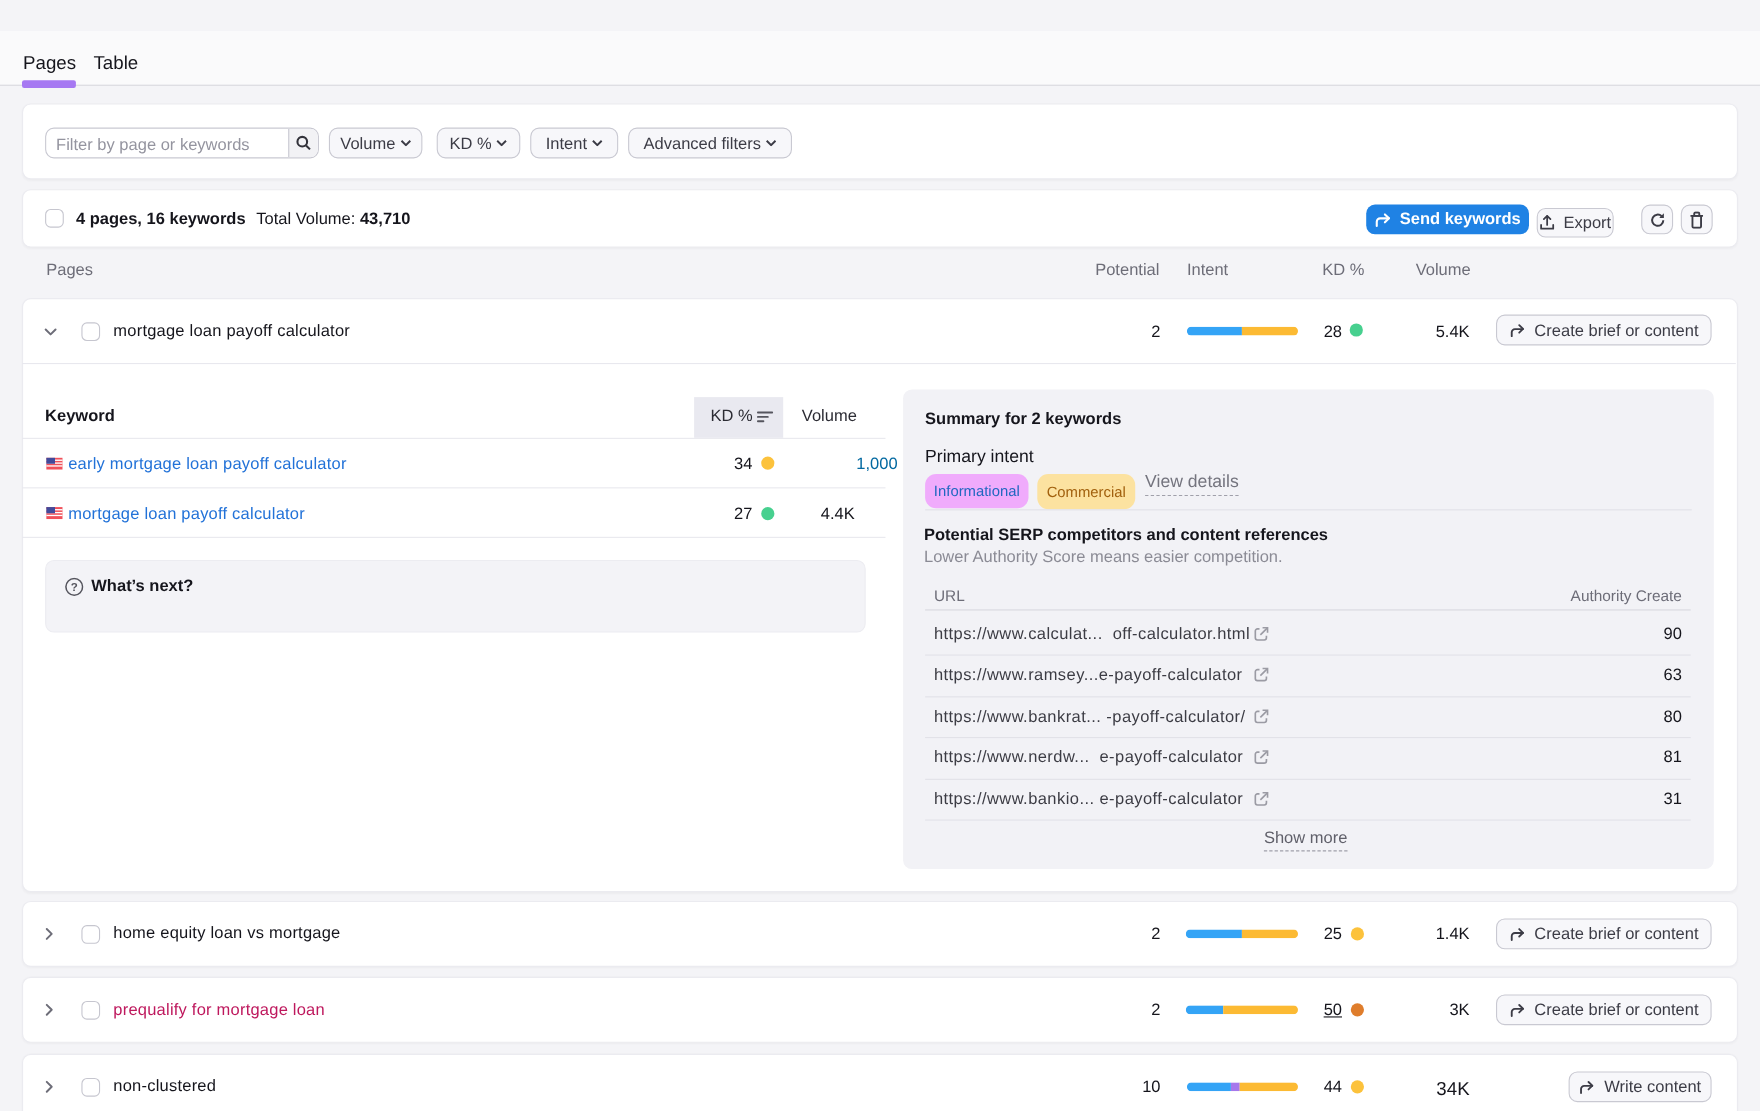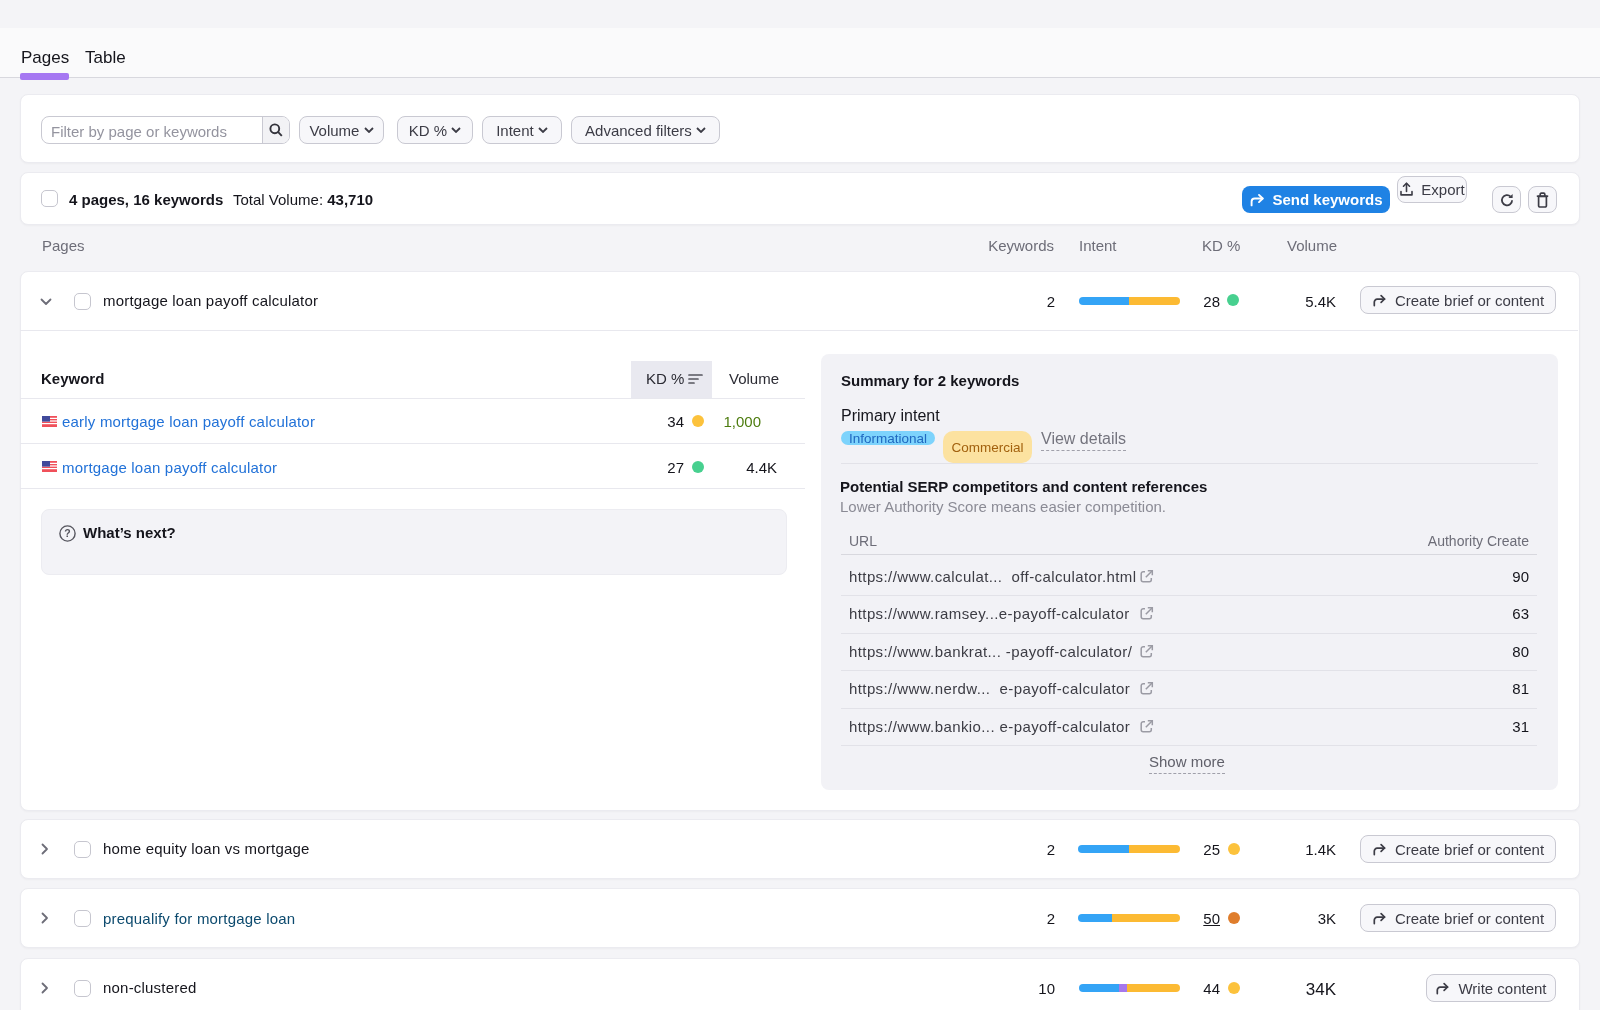--- a/index.html
+++ b/index.html
@@ -54,42 +54,42 @@
   <div class="card" style="left:20px;top:144px;width:1560px;height:53px;"></div>
   <div class="chk" style="left:41px;top:162px;"></div>
   <div class="txt bold" style="left:69px;top:163px;font-size:15px;color:#15151c;">4 pages, 16 keywords</div>
   <div class="txt" style="left:233px;top:163px;font-size:15px;color:#15151c;">Total Volume: <b>43,710</b></div>
 
   <div class="btn" style="left:1242px;top:158px;width:148px;height:27px;background:#1f82e4;border:none;color:#fff;font-weight:bold;">
     <svg width="16" height="15" viewBox="0 0 16 15" fill="none" stroke="#fff" stroke-width="1.9" stroke-linecap="round" stroke-linejoin="round" style="margin-right:7px;">
         <path d="M2.6 13.4V9.6a3.1 3.1 0 0 1 3.1-3.1h7.9"></path>
         <path d="M10 2.9l3.7 3.6L10 10.1"></path>
       </svg>Send keywords</div>
-  <div class="btn" style="left:1397px;top:148px;width:70px;height:27px;">
+  <div class="btn" style="left:1397px;top:161px;width:70px;height:27px;">
     <svg width="15" height="15" viewBox="0 0 15 15" fill="none" stroke="#3c3c46" stroke-width="1.6" stroke-linecap="round" stroke-linejoin="round" style="margin-right:7px;">
         <path d="M7.5 9.5V1.5"></path>
         <path d="M4.5 4.2L7.5 1.2l3 3"></path>
         <path d="M2 9.5v3.4h11V9.5"></path>
       </svg>Export</div>
   <div class="btn" style="left:1492px;top:158px;width:29px;height:27px;">
     <svg width="16" height="16" viewBox="0 0 16 16" fill="none">
         <path d="M13.1 8.2a5.1 5.1 0 1 1-1.5-3.6" stroke="#3c3c46" stroke-width="1.8" fill="none"></path>
         <path d="M13.6 1.9v4.2h-4.2z" fill="#3c3c46"></path>
       </svg>
     </div>
   <div class="btn" style="left:1528px;top:158px;width:29px;height:27px;">
     <svg width="15" height="16" viewBox="0 0 15 16" fill="none" stroke="#3c3c46" stroke-width="1.7" stroke-linejoin="round">
         <path d="M3.6 4.3h7.8v9.5a1.2 1.2 0 0 1-1.2 1.2H4.8a1.2 1.2 0 0 1-1.2-1.2z"></path>
         <path d="M1.8 4.2h11.4"></path>
         <path d="M5.2 4V2.2a1 1 0 0 1 1-1h2.6a1 1 0 0 1 1 1V4"></path>
       </svg>
     </div>
 
   <div class="txt" style="left:42px;top:209px;font-size:15px;color:#6d6d78;">Pages</div>
-  <div class="txt r" style="left:955px;top:209px;width:99px;font-size:15px;color:#6d6d78;">Keywords</div>
+  <div class="txt r" style="left:955px;top:209px;width:99px;font-size:15px;color:#6d6d78;">Potential</div>
   <div class="txt" style="left:1079px;top:209px;font-size:15px;color:#6d6d78;">Intent</div>
   <div class="txt" style="left:1202px;top:209px;font-size:15px;color:#6d6d78;">KD %</div>
   <div class="txt r" style="left:1237px;top:209px;width:100px;font-size:15px;color:#6d6d78;">Volume</div>
 
   <div class="card" style="left:20px;top:243px;width:1560px;height:540px;"></div>
   <svg class="abs" style="left:40px;top:270px;" width="12" height="8" viewBox="0 0 12 8" fill="none" stroke="#6d6d78" stroke-width="1.8" stroke-linecap="round" stroke-linejoin="round">
       <path d="M1.5 1.5L6 6l4.5-4.5"></path>
     </svg>
   <div class="chk" style="left:74px;top:265px;"></div>
   <div class="txt" style="left:103px;top:264px;font-size:15px;color:#15151c;letter-spacing:0.2px;">mortgage loan payoff calculator</div>
@@ -122,21 +122,21 @@
   <svg class="abs" style="left:42px;top:388px;" width="15" height="11" viewBox="0 0 15 11">
       <rect width="15" height="11" fill="#f0505a"></rect>
       <rect y="1.8" width="15" height="1.2" fill="#fff"></rect>
       <rect y="4.4" width="15" height="1.2" fill="#fff"></rect>
       <rect y="7" width="15" height="1.2" fill="#fff"></rect>
       <rect width="8" height="5.6" fill="#414a9b"></rect>
     </svg>
   <div class="txt link" style="left:62px;top:385px;font-size:15px;letter-spacing:0.2px;">early mortgage loan payoff calculator</div>
   <div class="txt r" style="left:634px;top:385px;width:50px;font-size:15px;color:#15151c;">34</div>
   <div class="dot" style="left:692px;top:387px;background:#fcc23c;"></div>
-  <div class="txt r" style="left:681px;top:385px;width:80px;font-size:15px;color:#4d7c0f;">1,000</div>
+  <div class="txt r" style="left:736px;top:385px;width:80px;font-size:15px;color:#0369a1;">1,000</div>
   <div class="divider" style="left:20px;top:415px;width:785px;"></div>
 
   <svg class="abs" style="left:42px;top:433px;" width="15" height="11" viewBox="0 0 15 11">
       <rect width="15" height="11" fill="#f0505a"></rect>
       <rect y="1.8" width="15" height="1.2" fill="#fff"></rect>
       <rect y="4.4" width="15" height="1.2" fill="#fff"></rect>
       <rect y="7" width="15" height="1.2" fill="#fff"></rect>
       <rect width="8" height="5.6" fill="#414a9b"></rect>
     </svg>
   <div class="txt link" style="left:62px;top:431px;font-size:15px;letter-spacing:0.2px;">mortgage loan payoff calculator</div>
@@ -148,21 +148,21 @@
   <div class="abs" style="left:41px;top:481px;width:746px;height:66px;background:#f3f3f7;border:1px solid #ececf1;border-radius:8px;"></div>
   <svg class="abs" style="left:59px;top:497px;" width="17" height="17" viewBox="0 0 17 17" fill="none">
       <circle cx="8.5" cy="8.5" r="7.6" stroke="#55555e" stroke-width="1.4"></circle>
       <text x="8.5" y="12" text-anchor="middle" font-size="10.5" font-family="Liberation Sans" fill="#55555e" font-weight="bold">?</text>
     </svg>
   <div class="txt bold" style="left:83px;top:496px;font-size:15px;color:#15151c;">What’s next?</div>
 
   <div class="abs" style="left:821px;top:326px;width:737px;height:436px;background:#f2f2f6;border-radius:8px;"></div>
   <div class="txt bold" style="left:841px;top:344px;font-size:15px;color:#15151c;">Summary for 2 keywords</div>
   <div class="txt" style="left:841px;top:379px;font-size:16px;color:#15151c;">Primary intent</div>
-  <div class="abs" style="left:841px;top:403px;width:94px;height:14px;background:#7dd3fc;border-radius:10px;display:flex;align-items:center;justify-content:center;font-size:13.5px;color:#2068c0;">Informational</div>
+  <div class="abs" style="left:841px;top:403px;width:94px;height:31px;background:#f0abfc;border-radius:10px;display:flex;align-items:center;justify-content:center;font-size:13.5px;color:#2068c0;">Informational</div>
   <div class="abs" style="left:943px;top:403px;width:89px;height:32px;background:#fce2a0;border-radius:10px;display:flex;align-items:center;justify-content:center;font-size:13.5px;color:#a2610e;">Commercial</div>
   <div class="txt" style="left:1041px;top:402px;font-size:16px;color:#74747e;border-bottom:1px dashed #a0a0aa;padding-bottom:2px;">View details</div>
   <div class="divider" style="left:841px;top:435px;width:697px;background:#e2e2e8;"></div>
   <div class="txt bold" style="left:840px;top:450px;font-size:15px;color:#15151c;">Potential SERP competitors and content references</div>
   <div class="txt" style="left:840px;top:470px;font-size:15px;color:#8b8b95;">Lower Authority Score means easier competition.</div>
   <div class="txt" style="left:849px;top:505px;font-size:14px;color:#6d6d78;">URL</div>
   <div class="txt r" style="left:1329px;top:505px;width:200px;font-size:14px;color:#6d6d78;">Authority Create</div>
   <div class="divider" style="left:841px;top:526px;width:696px;background:#d8d8de;"></div>
 
   <div class="txt" style="left:849px;top:540px;font-size:15px;color:#3c3c44;letter-spacing:0.4px;">https://www.calculat...&nbsp; off-calculator.html</div>
@@ -225,21 +225,21 @@
     <svg width="15" height="14" viewBox="0 0 15 14" fill="none" stroke="#3c3c46" stroke-width="1.7" stroke-linecap="round" stroke-linejoin="round" style="margin-right:8px;">
         <path d="M2.3 12.6V9.1a2.9 2.9 0 0 1 2.9-2.9h7.3"></path>
         <path d="M9.1 2.6l3.5 3.4-3.5 3.4"></path>
       </svg>Create brief or content</div>
 
   <div class="card" style="left:20px;top:860px;width:1560px;height:60px;"></div>
   <svg class="abs" style="left:41px;top:884px;" width="8" height="12" viewBox="0 0 8 12" fill="none" stroke="#6d6d78" stroke-width="1.8" stroke-linecap="round" stroke-linejoin="round">
       <path d="M1.5 1.5L6 6l-4.5 4.5"></path>
     </svg>
   <div class="chk" style="left:74px;top:882px;"></div>
-  <div class="txt" style="left:103px;top:882px;font-size:15px;color:#0c4a6e;letter-spacing:0.2px;">prequalify for mortgage loan</div>
+  <div class="txt" style="left:103px;top:882px;font-size:15px;color:#be185d;letter-spacing:0.2px;">prequalify for mortgage loan</div>
   <div class="txt r" style="left:955px;top:882px;width:100px;font-size:15px;color:#15151c;">2</div>
   <div class="bar" style="left:1078px;top:886px;width:102px;">
       <span style="width:34px;background:#34a4f6;"></span>
       <span style="width:68px;background:#fcba33;"></span>
     </div>
   <div class="txt r" style="left:1170px;top:882px;width:50px;font-size:15px;color:#15151c;text-decoration:underline;">50</div>
   <div class="dot" style="left:1228px;top:884px;background:#df7d2c;"></div>
   <div class="txt r" style="left:1256px;top:882px;width:80px;font-size:15px;color:#15151c;">3K</div>
   <div class="btn" style="left:1360px;top:876px;width:196px;height:28px;">
     <svg width="15" height="14" viewBox="0 0 15 14" fill="none" stroke="#3c3c46" stroke-width="1.7" stroke-linecap="round" stroke-linejoin="round" style="margin-right:8px;">

